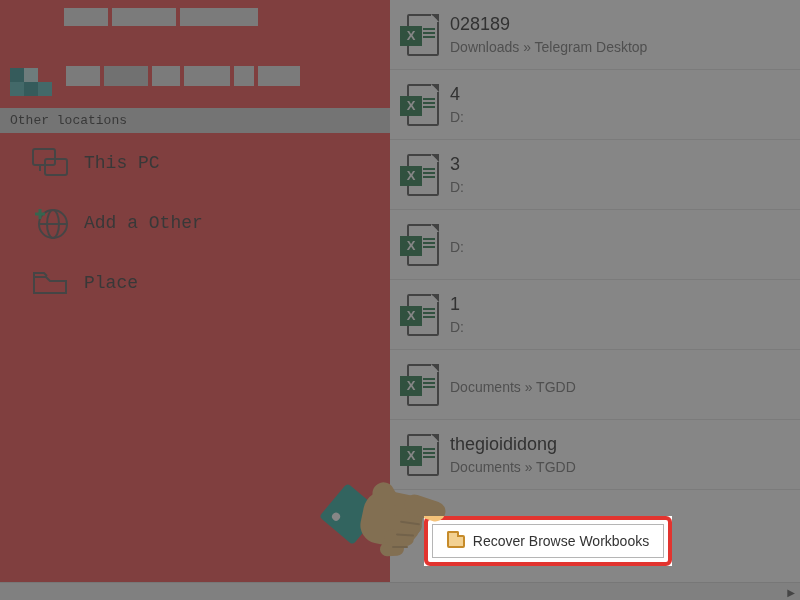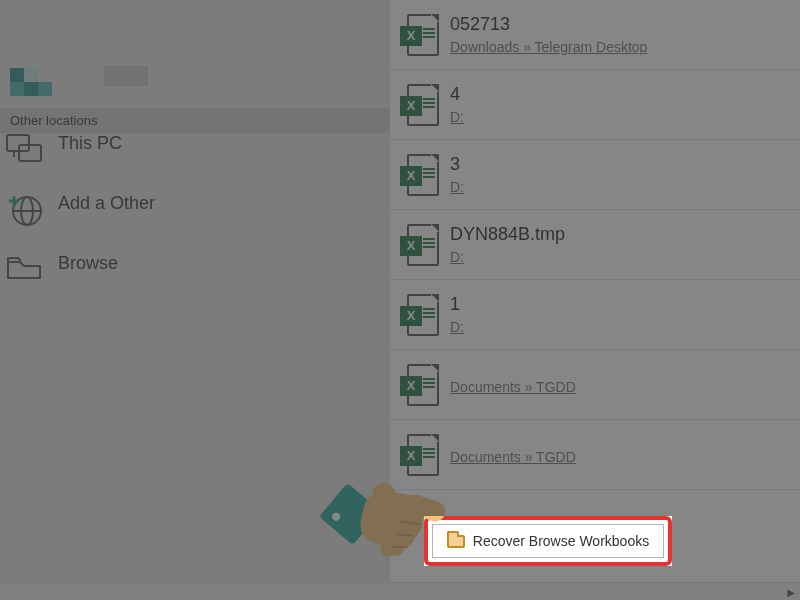--- a/index.html
+++ b/index.html
@@ -1,51 +1,51 @@
 <!DOCTYPE html>
 <html><head>
 <meta charset="utf-8">
 <style>
   * { box-sizing: border-box; margin: 0; padding: 0; }
   html, body { width: 800px; height: 600px; overflow: hidden; font-family: "Segoe UI", Arial, sans-serif; background: #fff; }
 
   .app { position: relative; width: 800px; height: 600px; display: flex; background: #fff; }
-  .left-pane { width: 390px; padding-top: 4px; background: #e5e5e5; }
+  .left-pane { width: 390px; padding-top: 4px; background: #ef4444; font-family: Liberation Mono, monospace; }
   .right-pane { flex: 1; background: #fff; overflow: hidden; }
 
   
   .pix-block { position: relative; margin: 0 0 0 10px; height: 40px; width: 320px; }
   .pix-block2 { position: relative; margin: 6px 0 6px 10px; height: 48px; width: 320px; }
   .sq { position:absolute; background:#d0d0d0; }
   .sq.dark { background:#2a8f8f; }
   .sq.med { background:#4fb3b3; }
   .sq.lt  { background:#bfe5e5; }
   .sq.gray{ background:#c7c7c7; }
   .sq.lgray{ background:#e2e2e2; }
 
   .section-header {
     background:#d0d0d0; color:#333; font-size:13px; padding:5px 10px; margin-top:10px;
   }
 
-  .loc-item { display:flex; align-items:flex-start; height:60px; padding-left:0; cursor:pointer; }
+  .loc-item { display:flex; align-items:center; height:60px; padding-left:26px; cursor:pointer; }
   .loc-item .icon-wrap { width:48px; display:flex; justify-content:center; }
   .loc-item .label { font-size:18px; color:#333; margin-left:10px; }
 
   .excel-icon { width:34px; height:42px; position:relative; }
   .excel-icon .sheet { position:absolute; left:2px; top:0; width:32px; height:42px; border:2px solid #4d4d4d; border-radius:2px; background:#fff; }
   .excel-icon .fold { position:absolute; right:0; top:0; width:0; height:0; border-left:8px solid transparent; border-top:8px solid #4d4d4d; }
   .excel-icon .fold2{ position:absolute; right:0; top:0; width:0; height:0; border-left:8px solid #fff; border-top:8px solid transparent; }
   .excel-icon .x { position:absolute; left:-5px; top:12px; width:22px; height:20px; background:#217346; color:#fff; font-weight:bold; font-size:13px; display:flex; align-items:center; justify-content:center; }
   .excel-icon .lines { position:absolute; right:4px; top:14px; width:12px; }
   .excel-icon .lines div{ height:2px; background:#217346; margin-bottom:2px; }
 
   .file-row { display:flex; align-items:center; height:70px; padding:8px 0 8px 4px; border-bottom:1px solid #e3e3e3; }
   .file-row .icon-col { width:56px; display:flex; justify-content:center; }
   .file-row .meta .title { font-size:18px; color:#222; }
-  .file-row .meta .path  { font-size:14px; color:#6f6f6f; margin-top:4px;text-decoration:underline; }
+  .file-row .meta .path  { font-size:14px; color:#6f6f6f; margin-top:4px; }
 
   .recover-btn {
     position:absolute; left:432px; top:524px; width:232px; height:34px;
     background:#fff; border:1px solid #b5b5b5;
     display:flex; align-items:center; justify-content:center;
     font-size:14px; color:#333; cursor:pointer;
   }
   .recover-btn .folder { width:18px; height:13px; border:2px solid #c68b2a; border-radius:2px; position:relative; margin-right:8px; background:#f3d192; }
   .recover-btn .folder::before { content:""; position:absolute; left:-2px; top:-6px; width:8px; height:4px; background:#f3d192; border:2px solid #c68b2a; border-bottom:none; border-radius:2px 2px 0 0; }
   .recover-ring { position:absolute; left:424px; top:516px; width:248px; height:50px; border:4px solid #e2342f; border-radius:6px; pointer-events:none; }
@@ -131,42 +131,42 @@
       <span class="label">Add a Other</span>
     </div>
 
     <div class="loc-item">
       <span class="icon-wrap">
         <svg width="38" height="30" class="nav-svg">
           <path d="M3 9 h12 l4 4 h16 v12 h-32 z"></path>
           <path d="M3 8 v-3 h10 l3 3"></path>
         </svg>
       </span>
-      <span class="label">Browse</span>
+      <span class="label">Place</span>
     </div>
   </div>
 
   <div class="right-pane">
     <div id="file-list">
         <div class="file-row">
     <div class="icon-col">
       <div class="excel-icon">
         <div class="sheet"></div>
         <div class="fold"></div>
               <div class="fold2"></div>
         <div class="x">X</div>
         <div class="lines">
                 <div></div>
                 <div></div>
                 <div></div>
               </div>
       </div>
     </div>
     <div class="meta">
-      <div class="title">052713</div>
+      <div class="title">028189</div>
       <div class="path">Downloads » Telegram Desktop</div>
     </div>
         </div>
         <div class="file-row">
     <div class="icon-col">
       <div class="excel-icon">
         <div class="sheet"></div>
         <div class="fold"></div>
               <div class="fold2"></div>
         <div class="x">X</div>
@@ -209,21 +209,20 @@
               <div class="fold2"></div>
         <div class="x">X</div>
         <div class="lines">
                 <div></div>
                 <div></div>
                 <div></div>
               </div>
       </div>
     </div>
     <div class="meta">
-      <div class="title">DYN884B.tmp</div>
       <div class="path">D:</div>
     </div>
         </div>
         <div class="file-row">
     <div class="icon-col">
       <div class="excel-icon">
         <div class="sheet"></div>
         <div class="fold"></div>
               <div class="fold2"></div>
         <div class="x">X</div>
@@ -265,20 +264,21 @@
               <div class="fold2"></div>
         <div class="x">X</div>
         <div class="lines">
                 <div></div>
                 <div></div>
                 <div></div>
               </div>
       </div>
     </div>
     <div class="meta">
+      <div class="title">thegioididong</div>
       <div class="path">Documents » TGDD</div>
     </div>
         </div>
       </div>
   </div>
 
   <div class="recover-btn">
     <span class="folder"></span>
     <span>Recover Browse Workbooks</span>
   </div>

